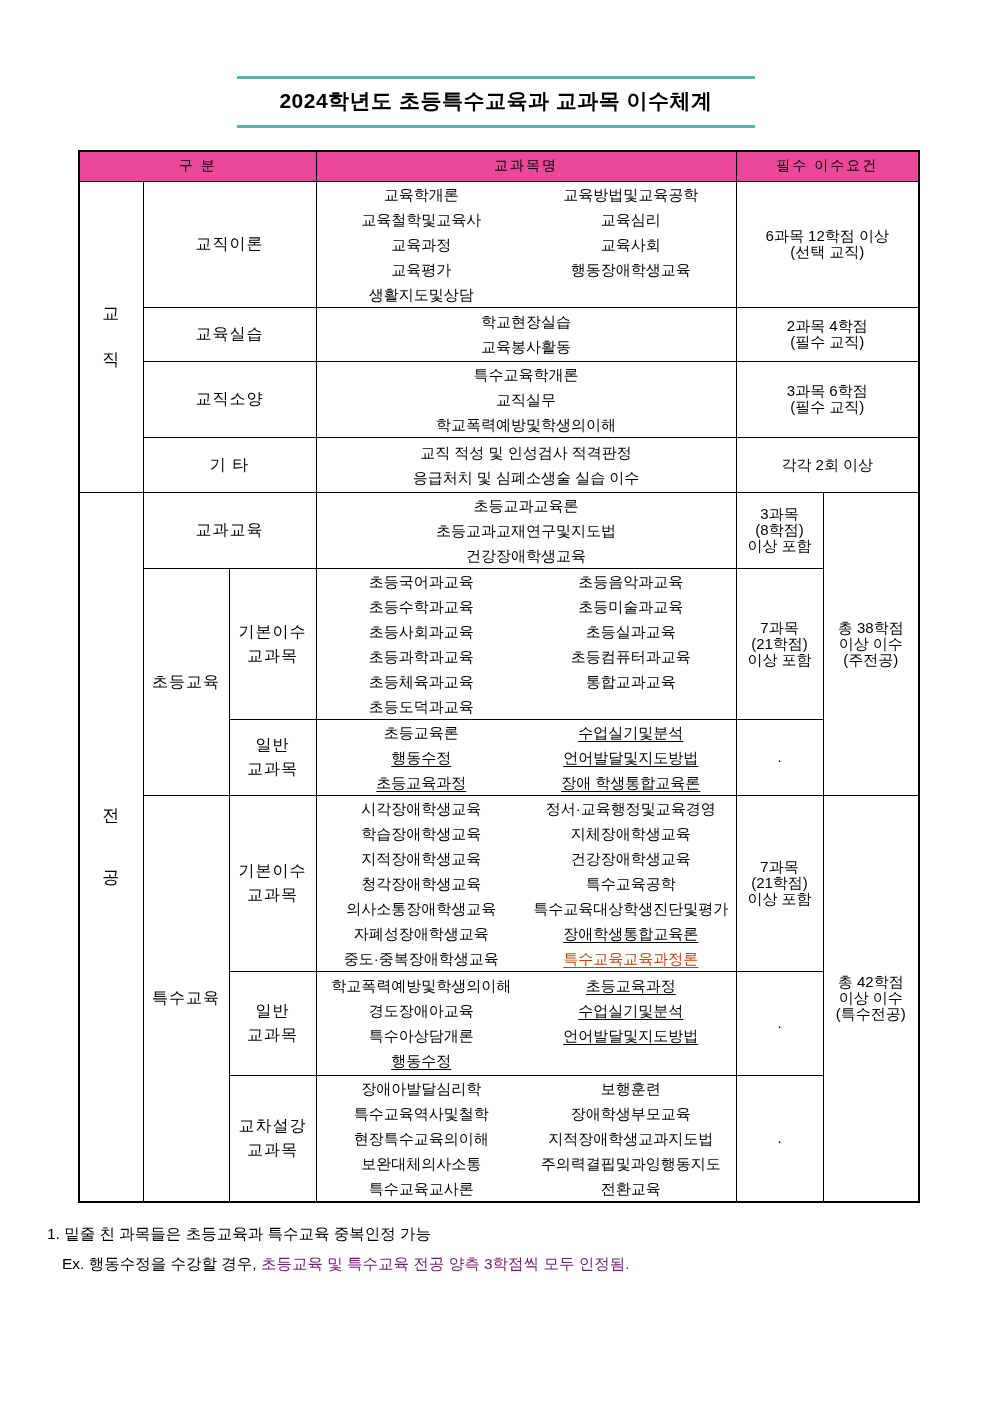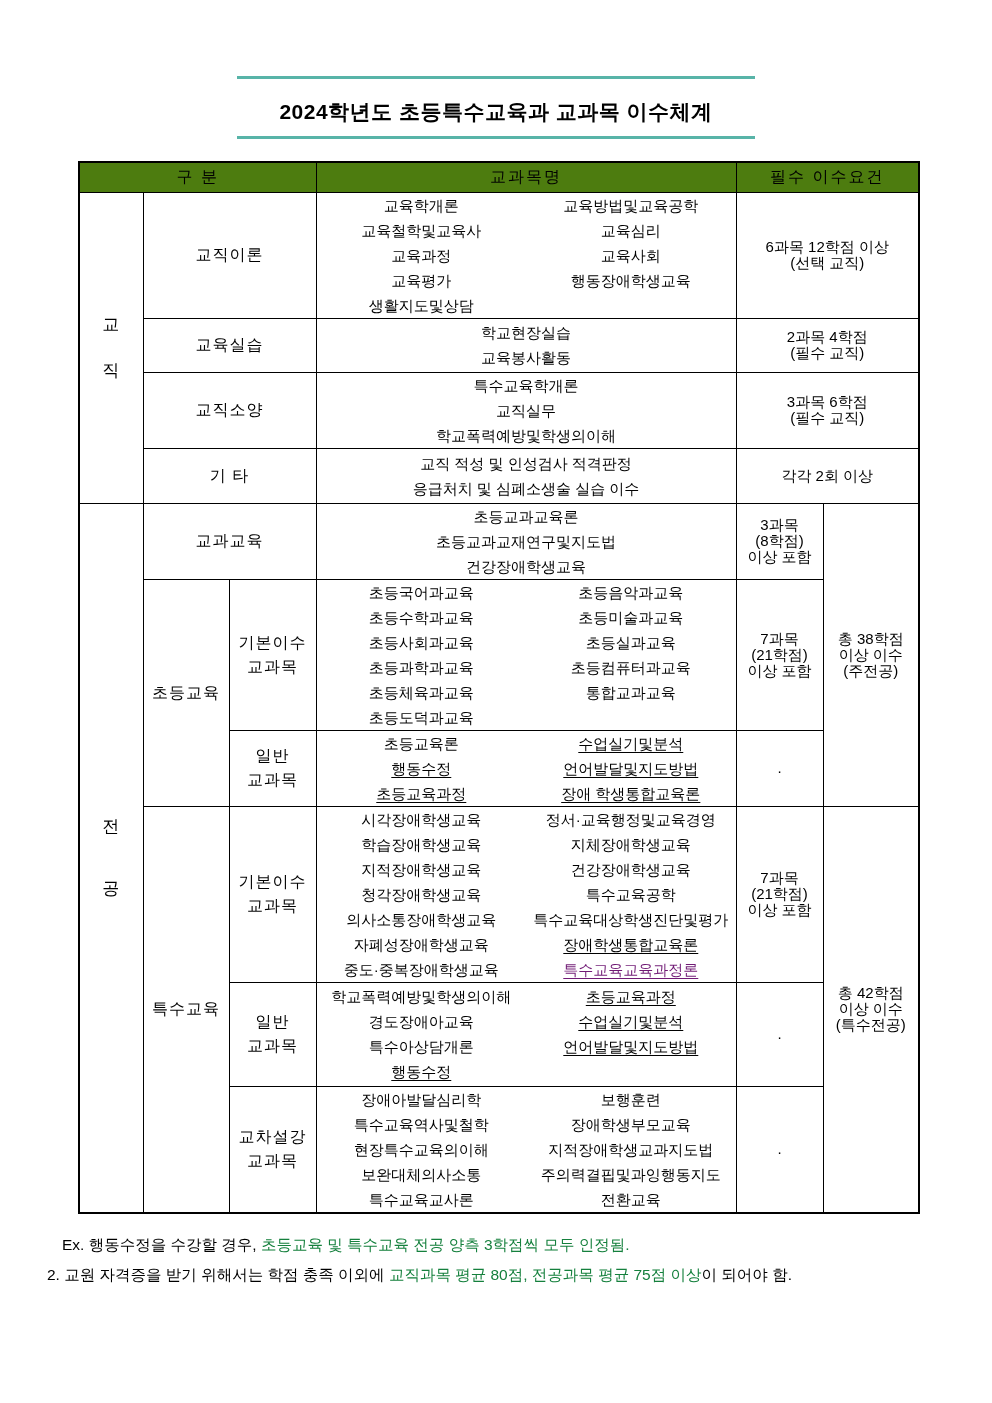--- a/index.html
+++ b/index.html
@@ -11,54 +11,54 @@
   }
   
   .title-block{
     width:518px;
     margin:76px auto 0 auto;
     text-align:center;
   }
   .title-rule{height:3px;background:#58b4a8;border:none;margin:0;}
   .doc-title{
     font-size:21px;font-weight:bold;letter-spacing:0.5px;
-    padding:19px 0 10px 0;
+    padding:8px 0 10px 0;
   }
   
   table.course-table{
     border-collapse:collapse;
     table-layout:fixed;
     width:840px;
     margin:22px 0 0 78px;
     border:2px solid #000;
   }
   .course-table td,.course-table th{
     border:1px solid #000;
     padding:0;
     text-align:center;
     vertical-align:middle;
     font-size:15px;
     font-weight:normal;
     overflow:hidden;
   }
   tr.hdr th{
-    background:#4d7c0f;
-    font-size:16px;
+    background:#ec4899;
+    font-size:14px;
     letter-spacing:2px;
   }
   .vlabel{font-size:17px;letter-spacing:1px;white-space:pre-line;line-height:46px;}
   .vlabel.wide{line-height:62px;}
   .cat-label{font-size:16px;white-space:pre-line;line-height:24px;letter-spacing:1px;}
   .req{white-space:pre-line;line-height:16px;font-size:15px;}
   .two-col{display:flex;width:100%;}
   .two-col > div{flex:1 1 50%;}
   .courses span{display:block;line-height:25px;font-size:15px;}
   .u{text-decoration:underline;text-underline-offset:3px;}
-  .c-r{color:#701a75;}
-  .c-b{color:#15803d;}
+  .c-r{color:#c2410c;}
+  .c-b{color:#701a75;}
   
   tr.h0{height:30px;}  tr.h1{height:126px;} tr.h2{height:54px;}
   tr.h3{height:73px;}  tr.h4{height:55px;}  tr.h5{height:76px;}
   tr.h6{height:150px;} tr.h7{height:76px;}  tr.h8{height:170px;}
   tr.h9{height:104px;} tr.h10{height:124px;}
   
   .notes{margin:16px 0 0 47px;width:910px;}
   .note{font-size:15.5px;line-height:30px;white-space:nowrap;}
   .note.indent{padding-left:15px;}
 </style>
@@ -343,15 +343,15 @@
       </div>
     </td>
     <td>
           <div class="req">.</div>
         </td>
   </tr>
 </tbody>
   </table>
 
 <div class="notes">
+  <div class="note"><span>1. 밑줄 친 과목들은 초등교육과 특수교육 중복인정 가능</span></div>
   <div class="note indent"><span>Ex. 행동수정을 수강할 경우, </span><span class="c-b">초등교육 및 특수교육 전공 양측 3학점씩 모두 인정됨.</span></div>
-  <div class="note"><span>2. 교원 자격증을 받기 위해서는 학점 충족 이외에 </span><span class="c-b">교직과목 평균 80점, 전공과목 평균 75점 이상</span><span>이 되어야 함.</span></div>
 </div>
 
 </body></html>

